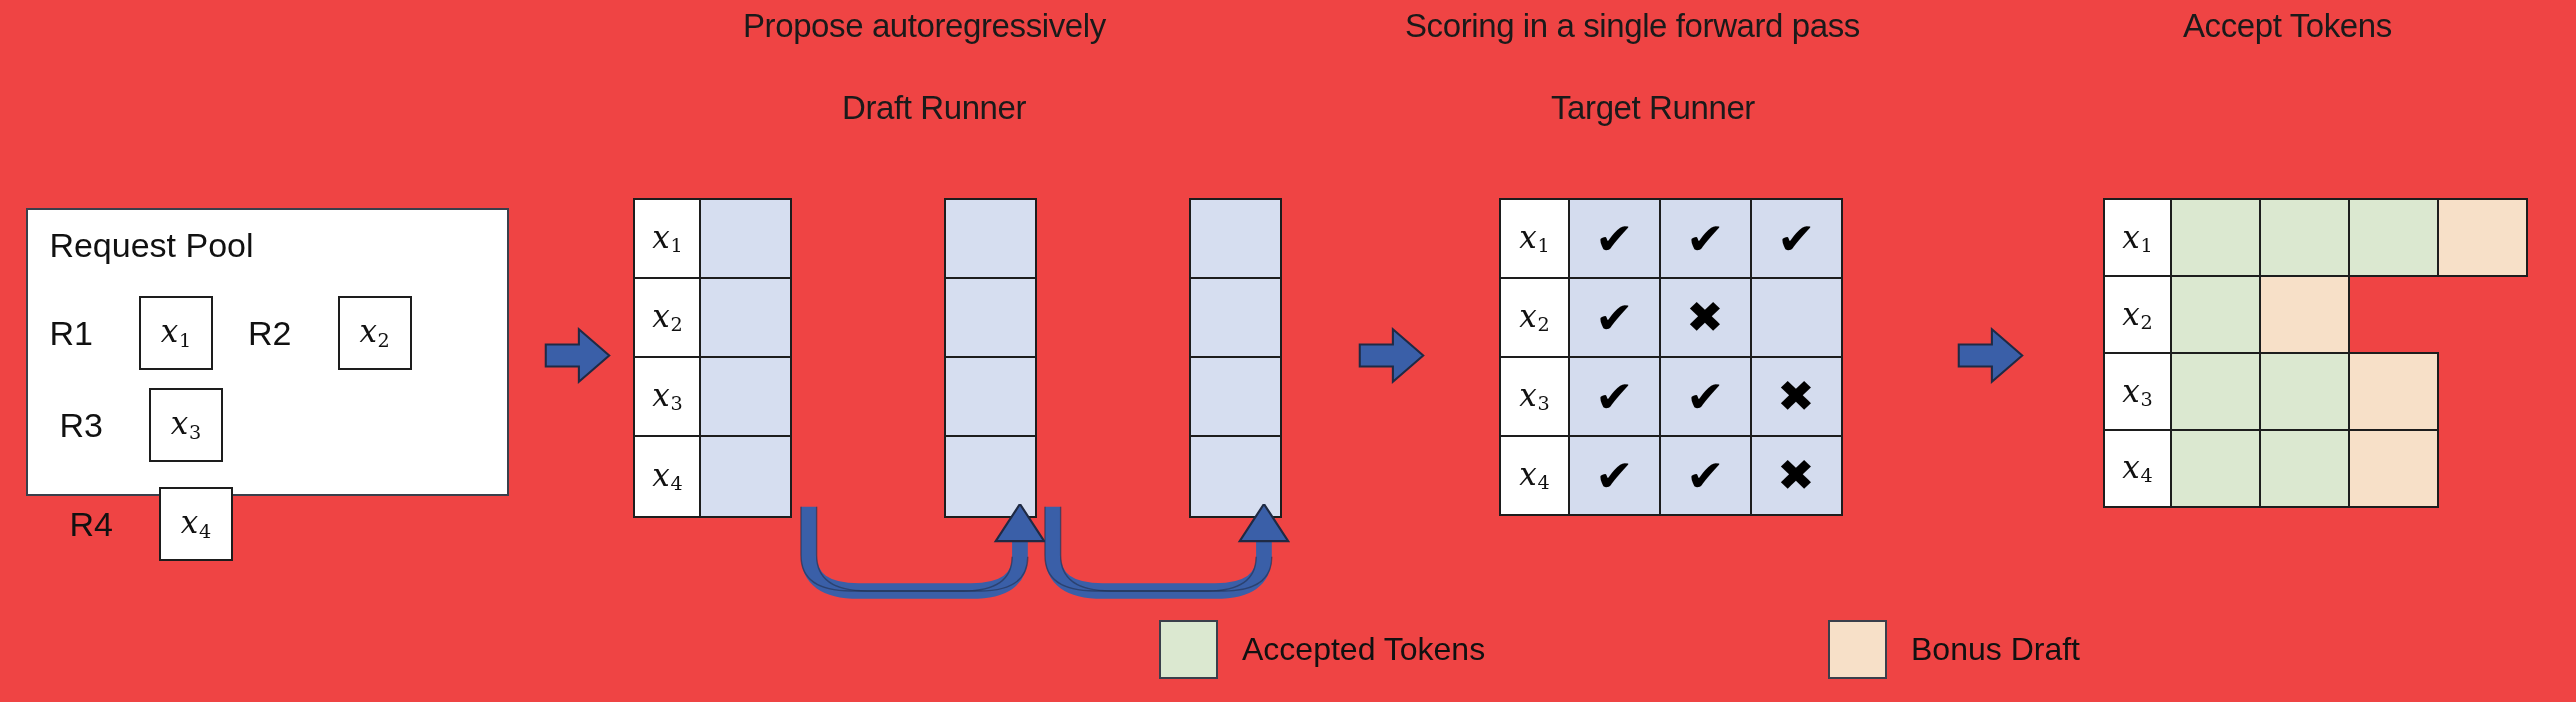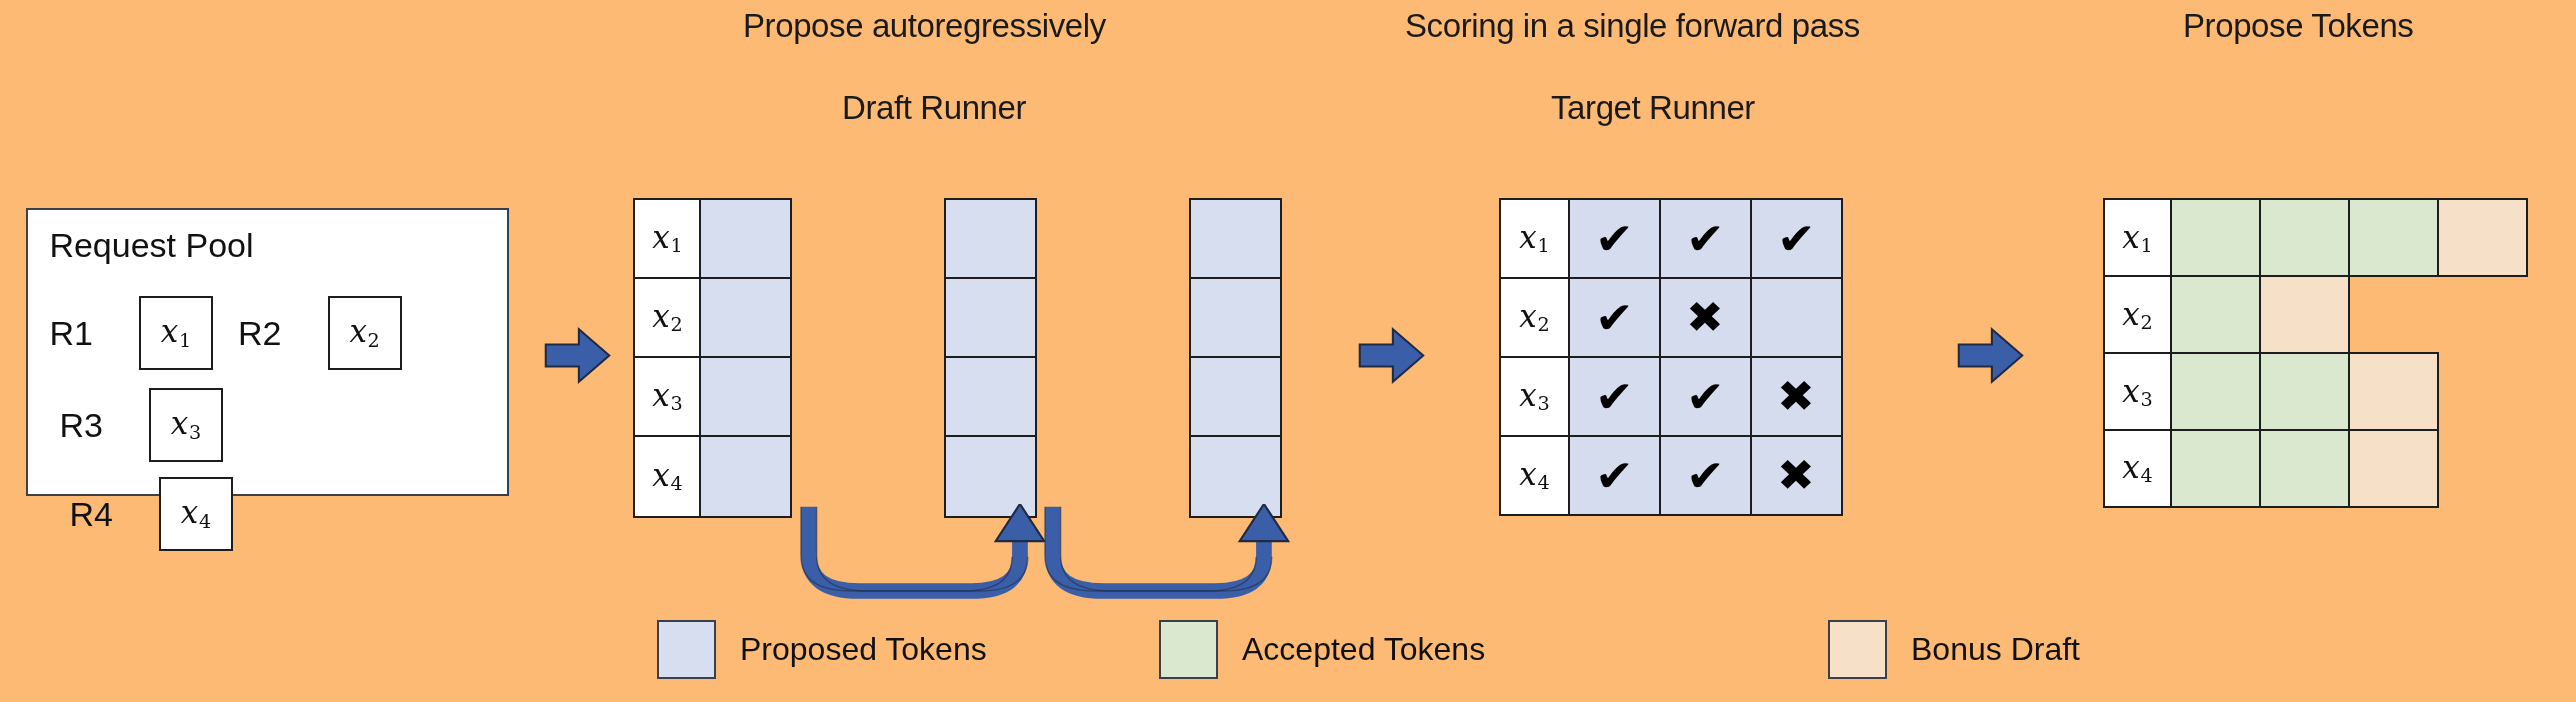--- a/index.html
+++ b/index.html
@@ -7,21 +7,21 @@
     width: 2576px;
     height: 703px;
     background: #ffffff;
     font-family: "Liberation Sans", sans-serif;
     overflow: hidden;
   }
   #stage {
     position: relative;
     width: 2576px;
     height: 703px;
-    background: #fdba74;
+    background: #ef4444;
     text-decoration: underline;
   }
 
   
   .heading {
     position: absolute;
     font-size: 33px;
     color: #1a1a1a;
     white-space: nowrap;
     font-weight: 400;
@@ -43,21 +43,21 @@
     left: 21.4px;
     top: 15.7px;
     font-size: 34px;
     color: #111;
     white-space: nowrap;
   }
   .rp-row {
     position: absolute;
     display: flex;
     align-items: center;
-    gap: 15px;
+    gap: 25px;
   }
   .rp-entry { display: flex; align-items: center; gap: 18.6px; }
   .rp-label {
     font-size: 34px;
     color: #111;
     width: 71px;
     text-align: left;
   }
   .rp-box {
     width: 74px;
@@ -211,21 +211,21 @@
 <div id="stage">
 
   <div class="heading" style="left:743px; top:7.1px;">Propose autoregressively</div>
 
   <div class="heading" style="left:842px; top:89px;">Draft Runner</div>
 
   <div class="heading" style="left:1551px; top:89px;">Target Runner</div>
 
   <div class="heading" style="left:1405px; top:7.1px;">Scoring in a single forward pass</div>
 
-  <div class="heading" style="left:2183px; top:7.1px;">Propose Tokens</div>
+  <div class="heading" style="left:2183px; top:7.1px;">Accept Tokens</div>
 
   <div id="request-pool">
     <div id="request-pool-title">Request Pool</div>
 
     <div class="rp-row" style="left:21.4px; top:86px;">
       <div class="rp-entry">
         <span class="rp-label">R1</span>
         <span class="rp-box">
           <span class="mathvar">
             <i>x</i><sub>1</sub>
@@ -422,24 +422,20 @@
       <div class="at-lbl">
         <span class="mathvar"><i>x</i><sub>4</sub></span>
       </div>
       <div class="at-cell accepted"></div>
       <div class="at-cell accepted"></div>
       <div class="at-cell bonus"></div>
     </div>
   </div>
 
   <div id="legend">
-    <div class="legend-item" style="left:657px; top:7.1px;">
-      <span class="legend-swatch" style="background:#d6def0;"></span>
-      <span class="legend-text">Proposed Tokens</span>
-    </div>
     <div class="legend-item" style="left:1159px; top:7.1px;">
       <span class="legend-swatch" style="background:#dbe8d0;"></span>
       <span class="legend-text">Accepted Tokens</span>
     </div>
     <div class="legend-item" style="left:1828px; top:7.1px;">
       <span class="legend-swatch" style="background:#f7e0c8;"></span>
       <span class="legend-text">Bonus Draft</span>
     </div>
   </div>
 

